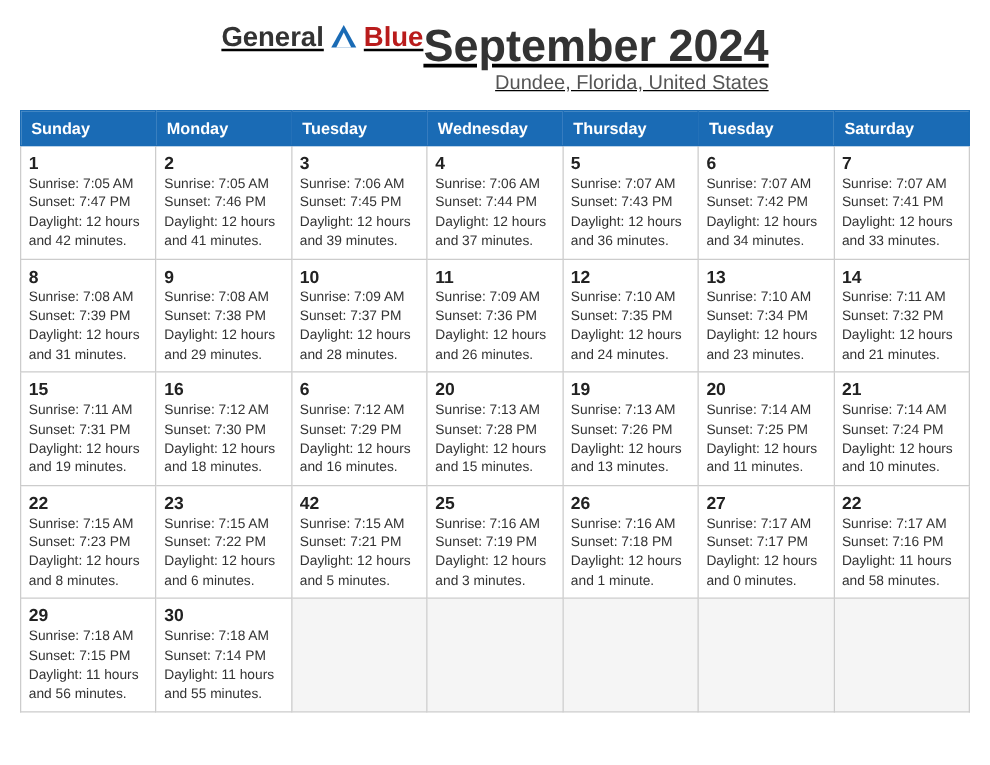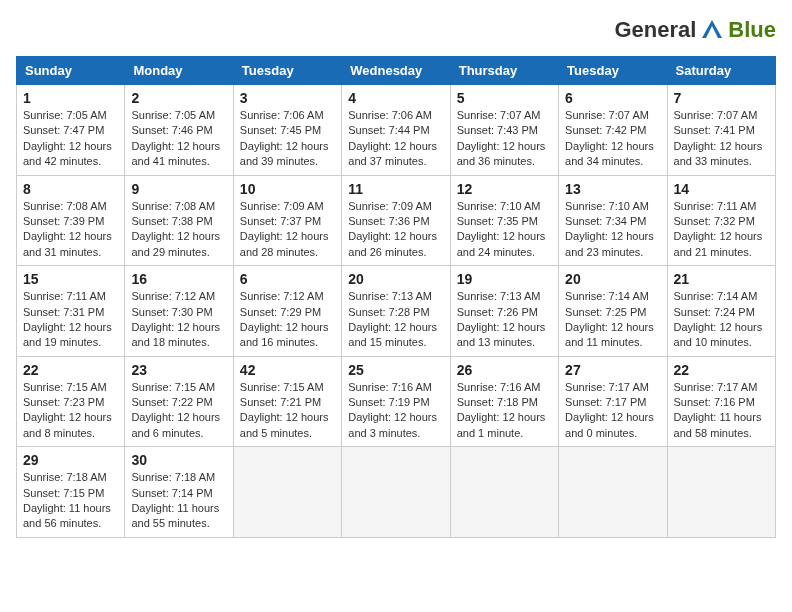--- a/index.html
+++ b/index.html
@@ -5,38 +5,39 @@
     * { box-sizing: border-box; margin: 0; padding: 0; }
     body {
       font-family: Arial, sans-serif;
       background: #fff;
       width: 792px;
       min-height: 612px;
       padding: 16px;
     }
     .header-area {
       display: flex;
-      justify-content: flex-end;
+      justify-content: center;
       align-items: flex-start;
       margin-bottom: 12px;
+      text-decoration: underline;
     }
     .logo {
       display: flex;
       flex-direction: column;
       align-items: flex-start;
     }
     .logo-text {
       display: flex;
       align-items: center;
       font-size: 22px;
       font-weight: bold;
       color: #333;
     }
     .logo-general { color: #333; }
-    .logo-blue { color: #4d7c0f; }
+    .logo-blue { color: #b91c1c; }
     .logo-icon {
       width: 28px;
       height: 28px;
       margin: 0 2px;
     }
     .title-area {
       text-align: right;
     }
     .month-title {
       font-size: 36px;
@@ -94,20 +95,24 @@
 <div class="header-area">
   <div class="logo">
     <div class="logo-text">
       <span class="logo-general">General</span>
       <svg class="logo-icon" viewBox="0 0 28 28">
         <polygon points="14,4 24,22 4,22" fill="#1a6bb5"></polygon>
         <polygon points="14,10 20,22 8,22" fill="#fff"></polygon>
       </svg>
       <span class="logo-blue">Blue</span>
     </div>
+  </div>
+  <div class="title-area">
+    <div class="month-title">September 2024</div>
+    <div class="location">Dundee, Florida, United States</div>
   </div>
 </div>
 
 <table class="calendar">
   <thead>
     <tr>
       <th>Sunday</th>
       <th>Monday</th>
       <th>Tuesday</th>
       <th>Wednesday</th>

